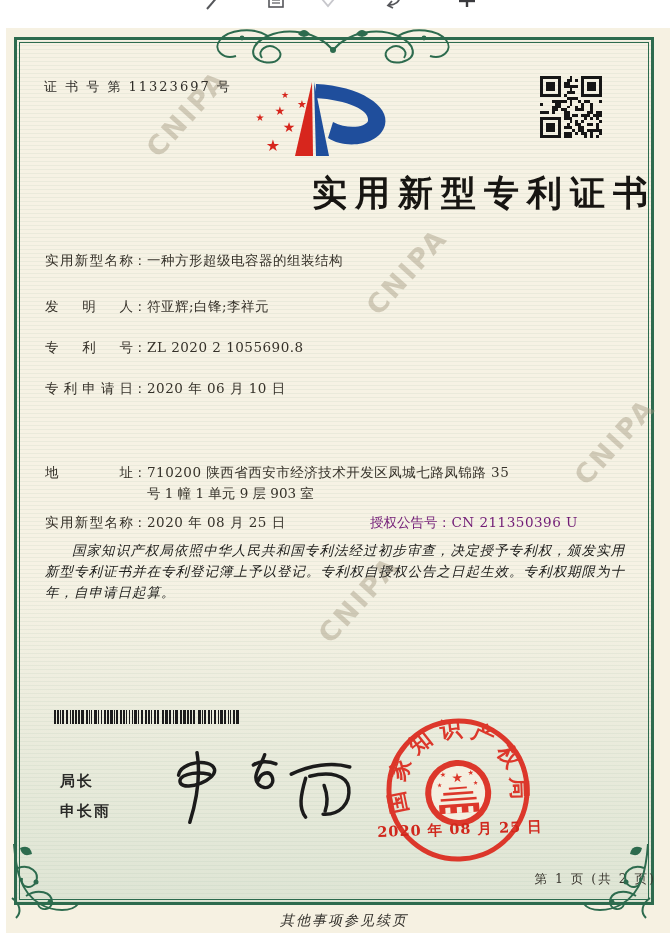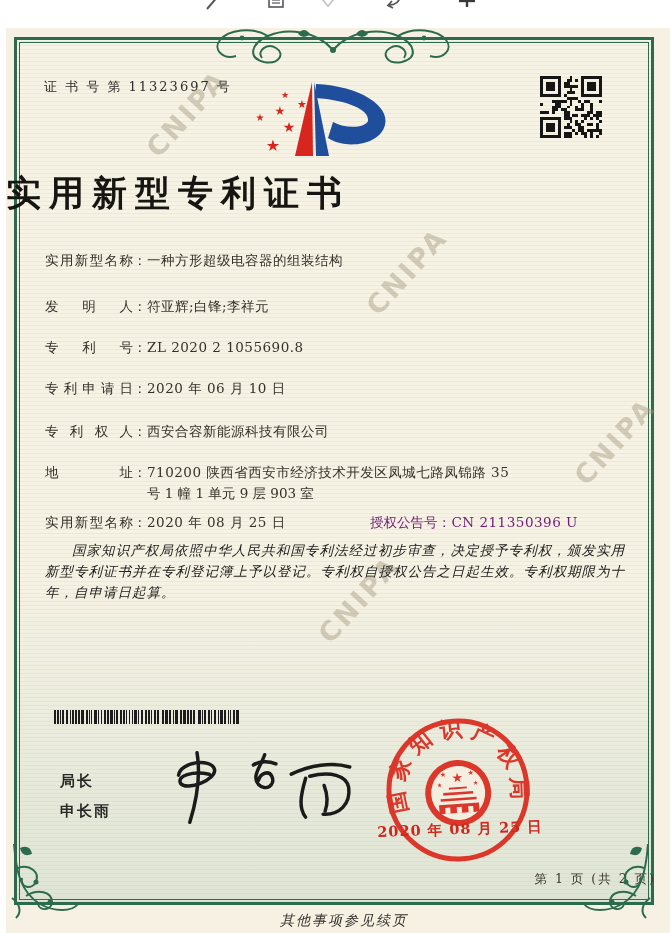--- a/index.html
+++ b/index.html
@@ -13,21 +13,21 @@
            linear-gradient(180deg, rgba(190,215,195,0) 62%, rgba(168,198,176,0.30) 100%),
            repeating-linear-gradient(0deg, rgba(45,107,78,0.06) 0 1px, rgba(0,0,0,0) 1px 4px),
            #f6f2e4;}
   .frame-inner{position:absolute;inset:2px;border:1px solid #2d6b4e;pointer-events:none;}
   .wm{position:absolute;font-weight:bold;font-size:27px;letter-spacing:3px;color:rgba(163,152,128,0.45);
       transform:rotate(-48deg);font-family:"DejaVu Sans",sans-serif;z-index:1;}
   .certno{position:absolute;left:38px;top:50px;font-family:"DejaVu Serif","Liberation Serif",serif;
           font-size:13px;letter-spacing:2px;color:#2f2d28;z-index:2;}
   .logo{position:absolute;left:232px;top:52px;width:160px;height:80px;z-index:2;}
   .qr{position:absolute;left:534px;top:48px;width:62px;height:62px;z-index:2;}
-  .title{position:absolute;left:0;top:142px;width:650px;text-align:left;
+  .title{position:absolute;left:0;top:142px;width:650px;text-align:right;
          font-family:"DejaVu Serif","Liberation Serif",serif;font-weight:bold;
          font-size:35px;letter-spacing:8px;color:#171512;z-index:2;}
   .frow{position:absolute;left:39px;font-family:"DejaVu Serif","Liberation Serif",serif;
         font-size:13.5px;color:#353129;z-index:2;white-space:nowrap;}
   .flabel{display:inline-block;width:88px;text-align:justify;text-align-last:justify;vertical-align:top;}
   .fcolon{display:inline-block;width:14px;}
   .fval{letter-spacing:0.5px;}
   .addr2{position:absolute;left:141px;top:457px;font-family:"DejaVu Serif","Liberation Serif",serif;
          font-size:13.5px;color:#353129;z-index:2;}
   .grant2{position:absolute;left:364px;top:486px;font-family:"DejaVu Serif","Liberation Serif",serif;
@@ -377,23 +377,20 @@
   </div>
   <div class="frow" style="top:270px">
     <span class="flabel">发明人</span><span class="fcolon">：</span><span class="fval">符亚辉;白锋;李祥元</span>
   </div>
   <div class="frow" style="top:311px">
     <span class="flabel">专利号</span><span class="fcolon">：</span><span class="fval">ZL 2020 2 1055690.8</span>
   </div>
   <div class="frow" style="top:352px">
     <span class="flabel">专利申请日</span><span class="fcolon">：</span><span class="fval">2020 年 06 月 10 日</span>
   </div>
-  <div class="frow" style="top:395px">
-    <span class="flabel">专利权人</span><span class="fcolon">：</span><span class="fval">西安合容新能源科技有限公司</span>
-  </div>
   <div class="frow" style="top:436px">
     <span class="flabel">地址</span><span class="fcolon">：</span><span class="fval">710200 陕西省西安市经济技术开发区凤城七路凤锦路 35</span>
   </div>
   <div class="addr2">号 1 幢 1 单元 9 层 903 室</div>
   <div class="frow" style="top:486px">
     <span class="flabel">实用新型名称</span><span class="fcolon">：</span><span class="fval">2020 年 08 月 25 日</span>
   </div>
   <div class="grant2">
     <span>授权公告号</span><span class="fcolon">：</span><span class="fval">CN 211350396 U</span>
   </div>

